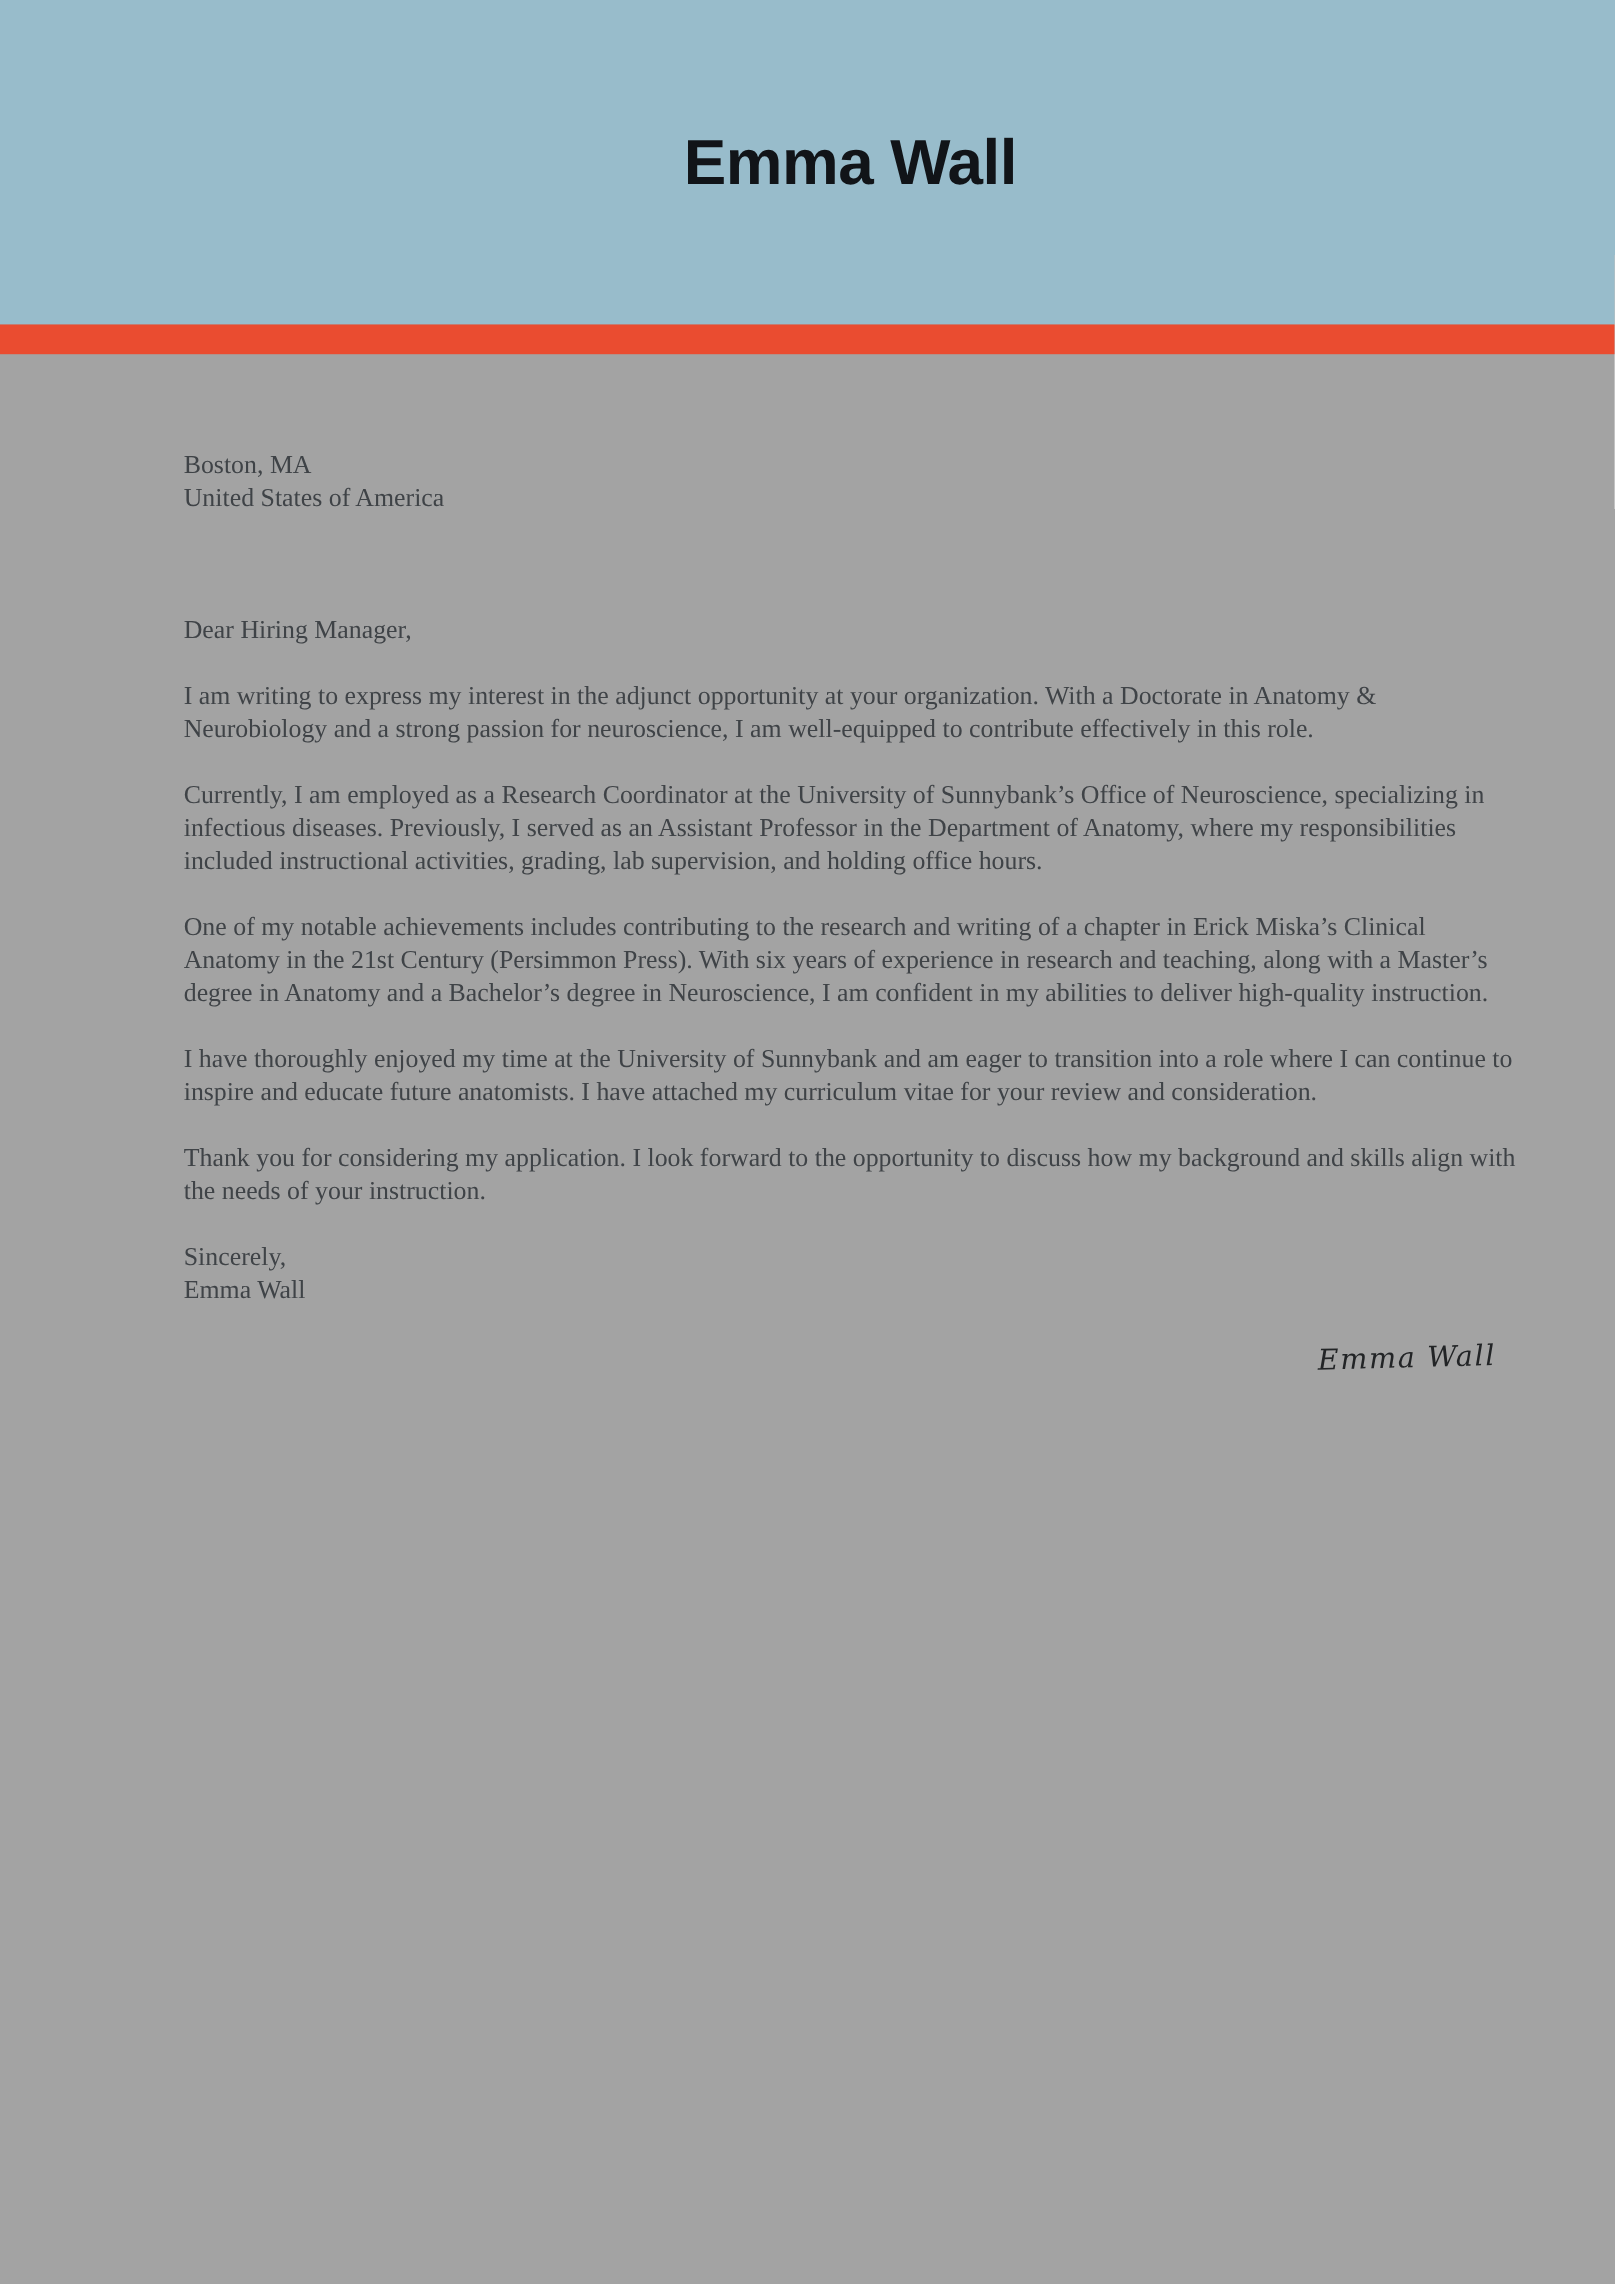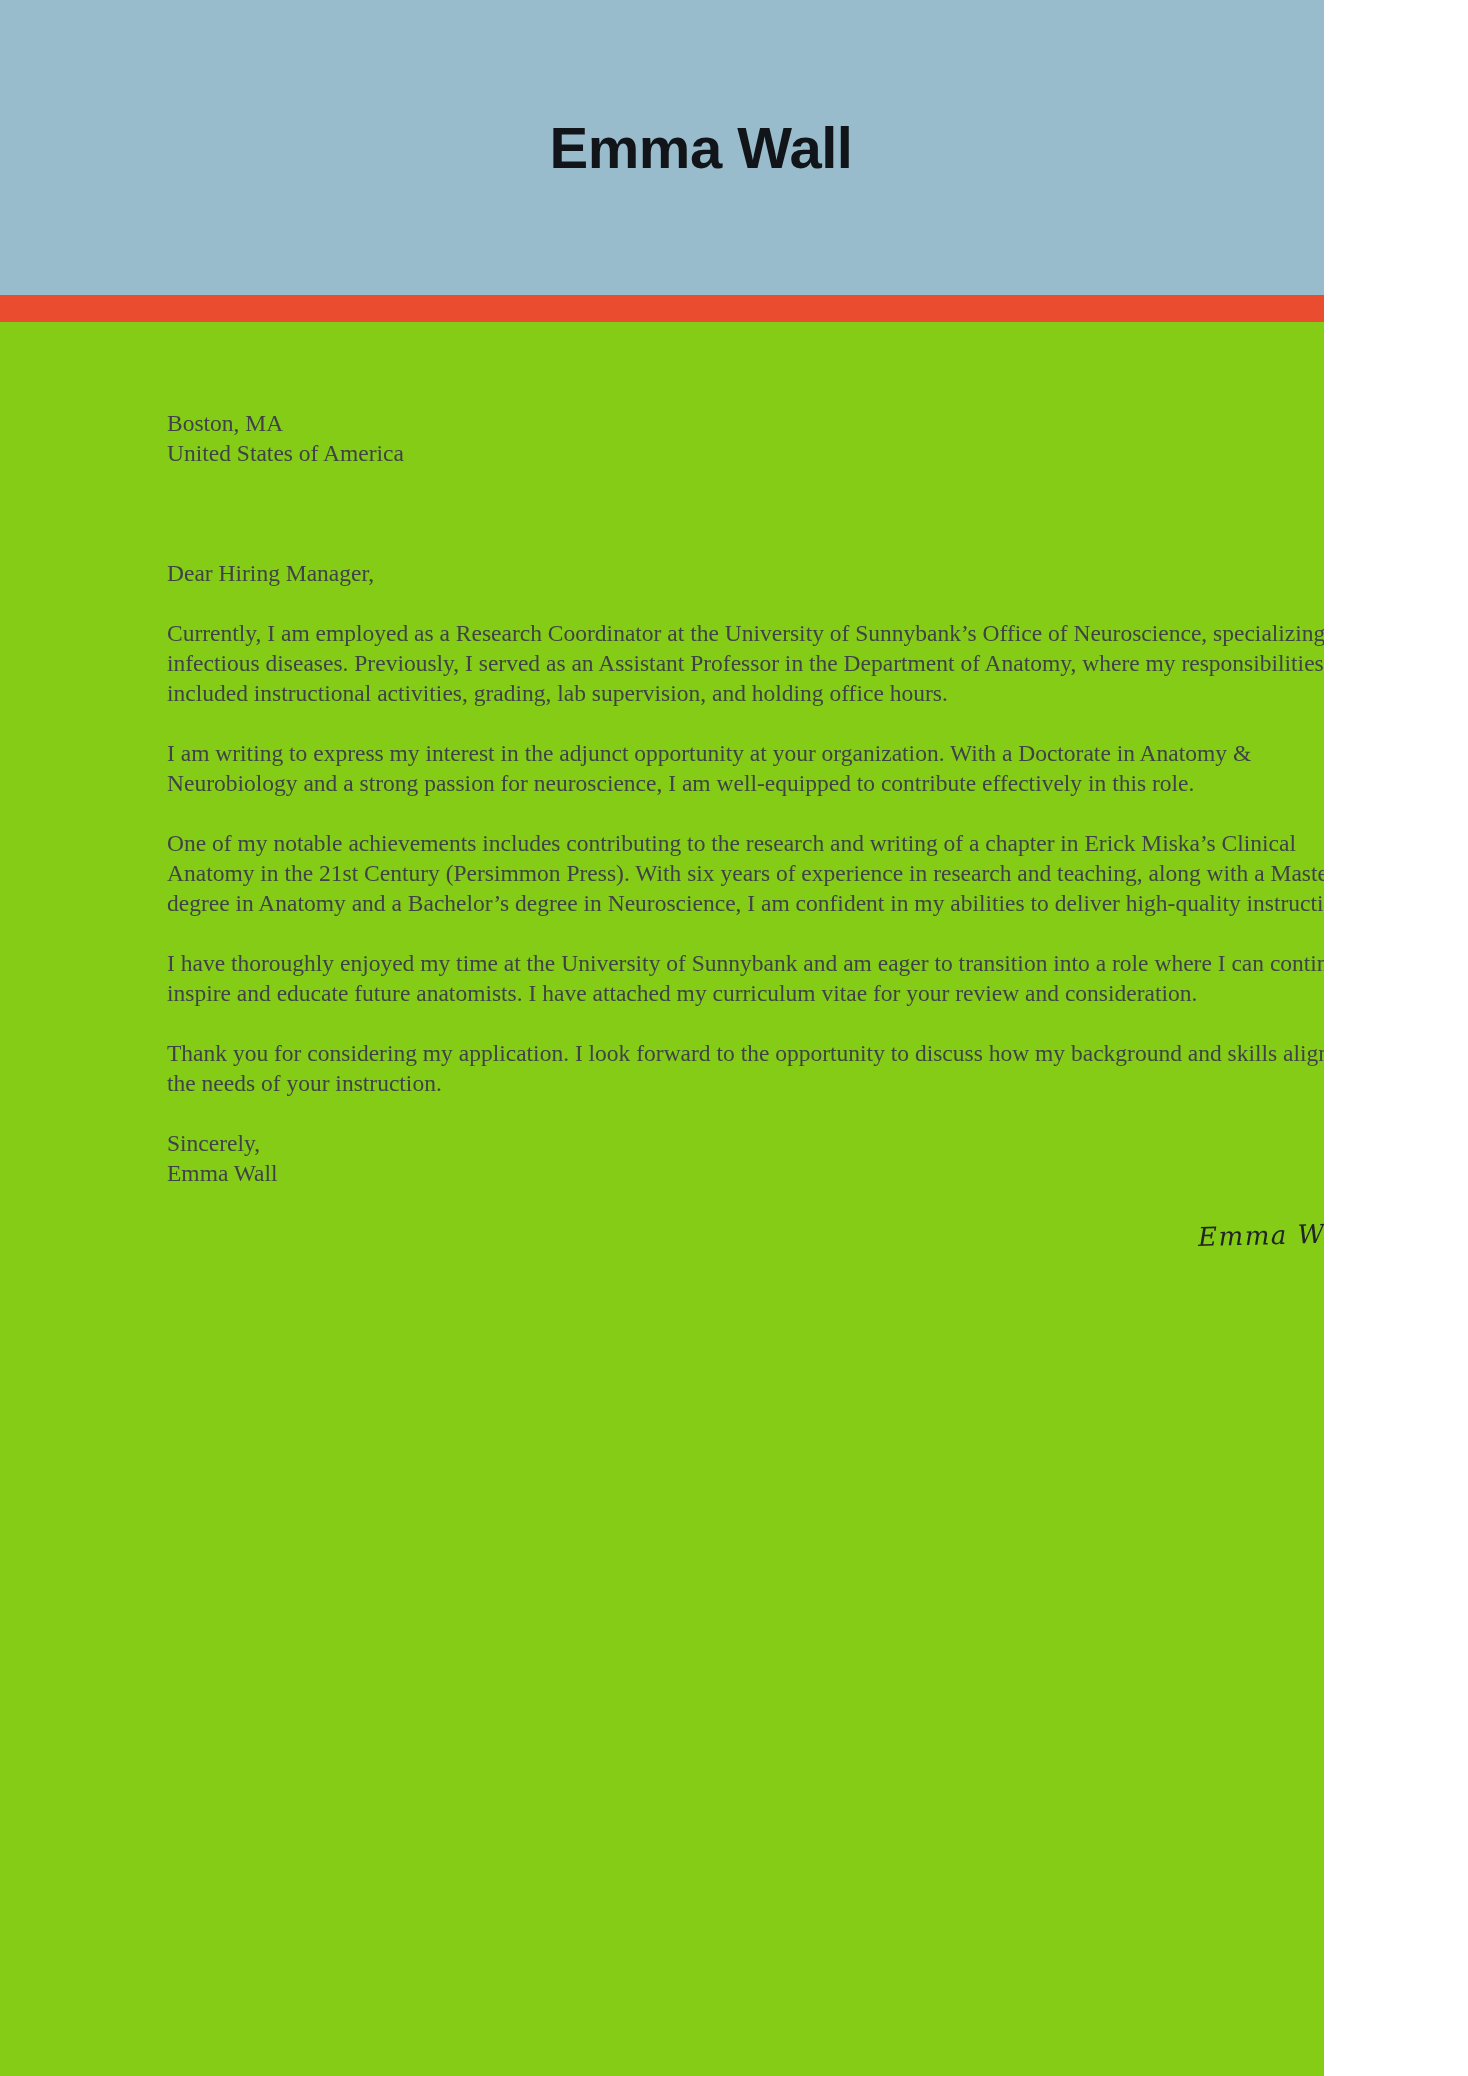--- a/index.html
+++ b/index.html
@@ -2,23 +2,23 @@
 <html><head>
 <meta charset="utf-8">
 <style>
   html, body {
     margin: 0;
     padding: 0;
     background: #ffffff;
   }
   .page {
     position: relative;
-    width: 1324px;
+    width: 1468px;
     height: 2076px;
-    background: #84cc16;
+    background: #a3a3a3;
     overflow: hidden;
     font-family: "Liberation Serif", serif;
     color: #3f4347;
   }
   
   .header-band {
     height: 295px;
     background: #98bccb;
     display: flex;
     align-items: center;
@@ -111,23 +111,23 @@
     <div class="contact-block">
       <div class="contact-left">
         <div class="contact-line">Boston, MA</div>
         <div class="contact-line">United States of America</div>
       </div>
     </div>
 
 
     <p class="paragraph">Dear Hiring Manager,</p>
 
+    <p class="paragraph">I am writing to express my interest in the adjunct opportunity at your organization. With a Doctorate in Anatomy &amp; Neurobiology and a strong passion for neuroscience, I am well-equipped to contribute effectively in this role.</p>
+
     <p class="paragraph">Currently, I am employed as a Research Coordinator at the University of Sunnybank’s Office of Neuroscience, specializing in infectious diseases. Previously, I served as an Assistant Professor in the Department of Anatomy, where my responsibilities included instructional activities, grading, lab supervision, and holding office hours.</p>
-
-    <p class="paragraph">I am writing to express my interest in the adjunct opportunity at your organization. With a Doctorate in Anatomy &amp; Neurobiology and a strong passion for neuroscience, I am well-equipped to contribute effectively in this role.</p>
 
     <p class="paragraph">One of my notable achievements includes contributing to the research and writing of a chapter in Erick Miska’s Clinical Anatomy in the 21st Century (Persimmon Press). With six years of experience in research and teaching, along with a Master’s degree in Anatomy and a Bachelor’s degree in Neuroscience, I am confident in my abilities to deliver high-quality instruction.</p>
 
     <p class="paragraph">I have thoroughly enjoyed my time at the University of Sunnybank and am eager to transition into a role where I can continue to inspire and educate future anatomists. I have attached my curriculum vitae for your review and consideration.</p>
 
     <p class="paragraph">Thank you for considering my application. I look forward to the opportunity to discuss how my background and skills align with the needs of your instruction.</p>
 
     <p class="closing">Sincerely,
 Emma Wall</p>
 

